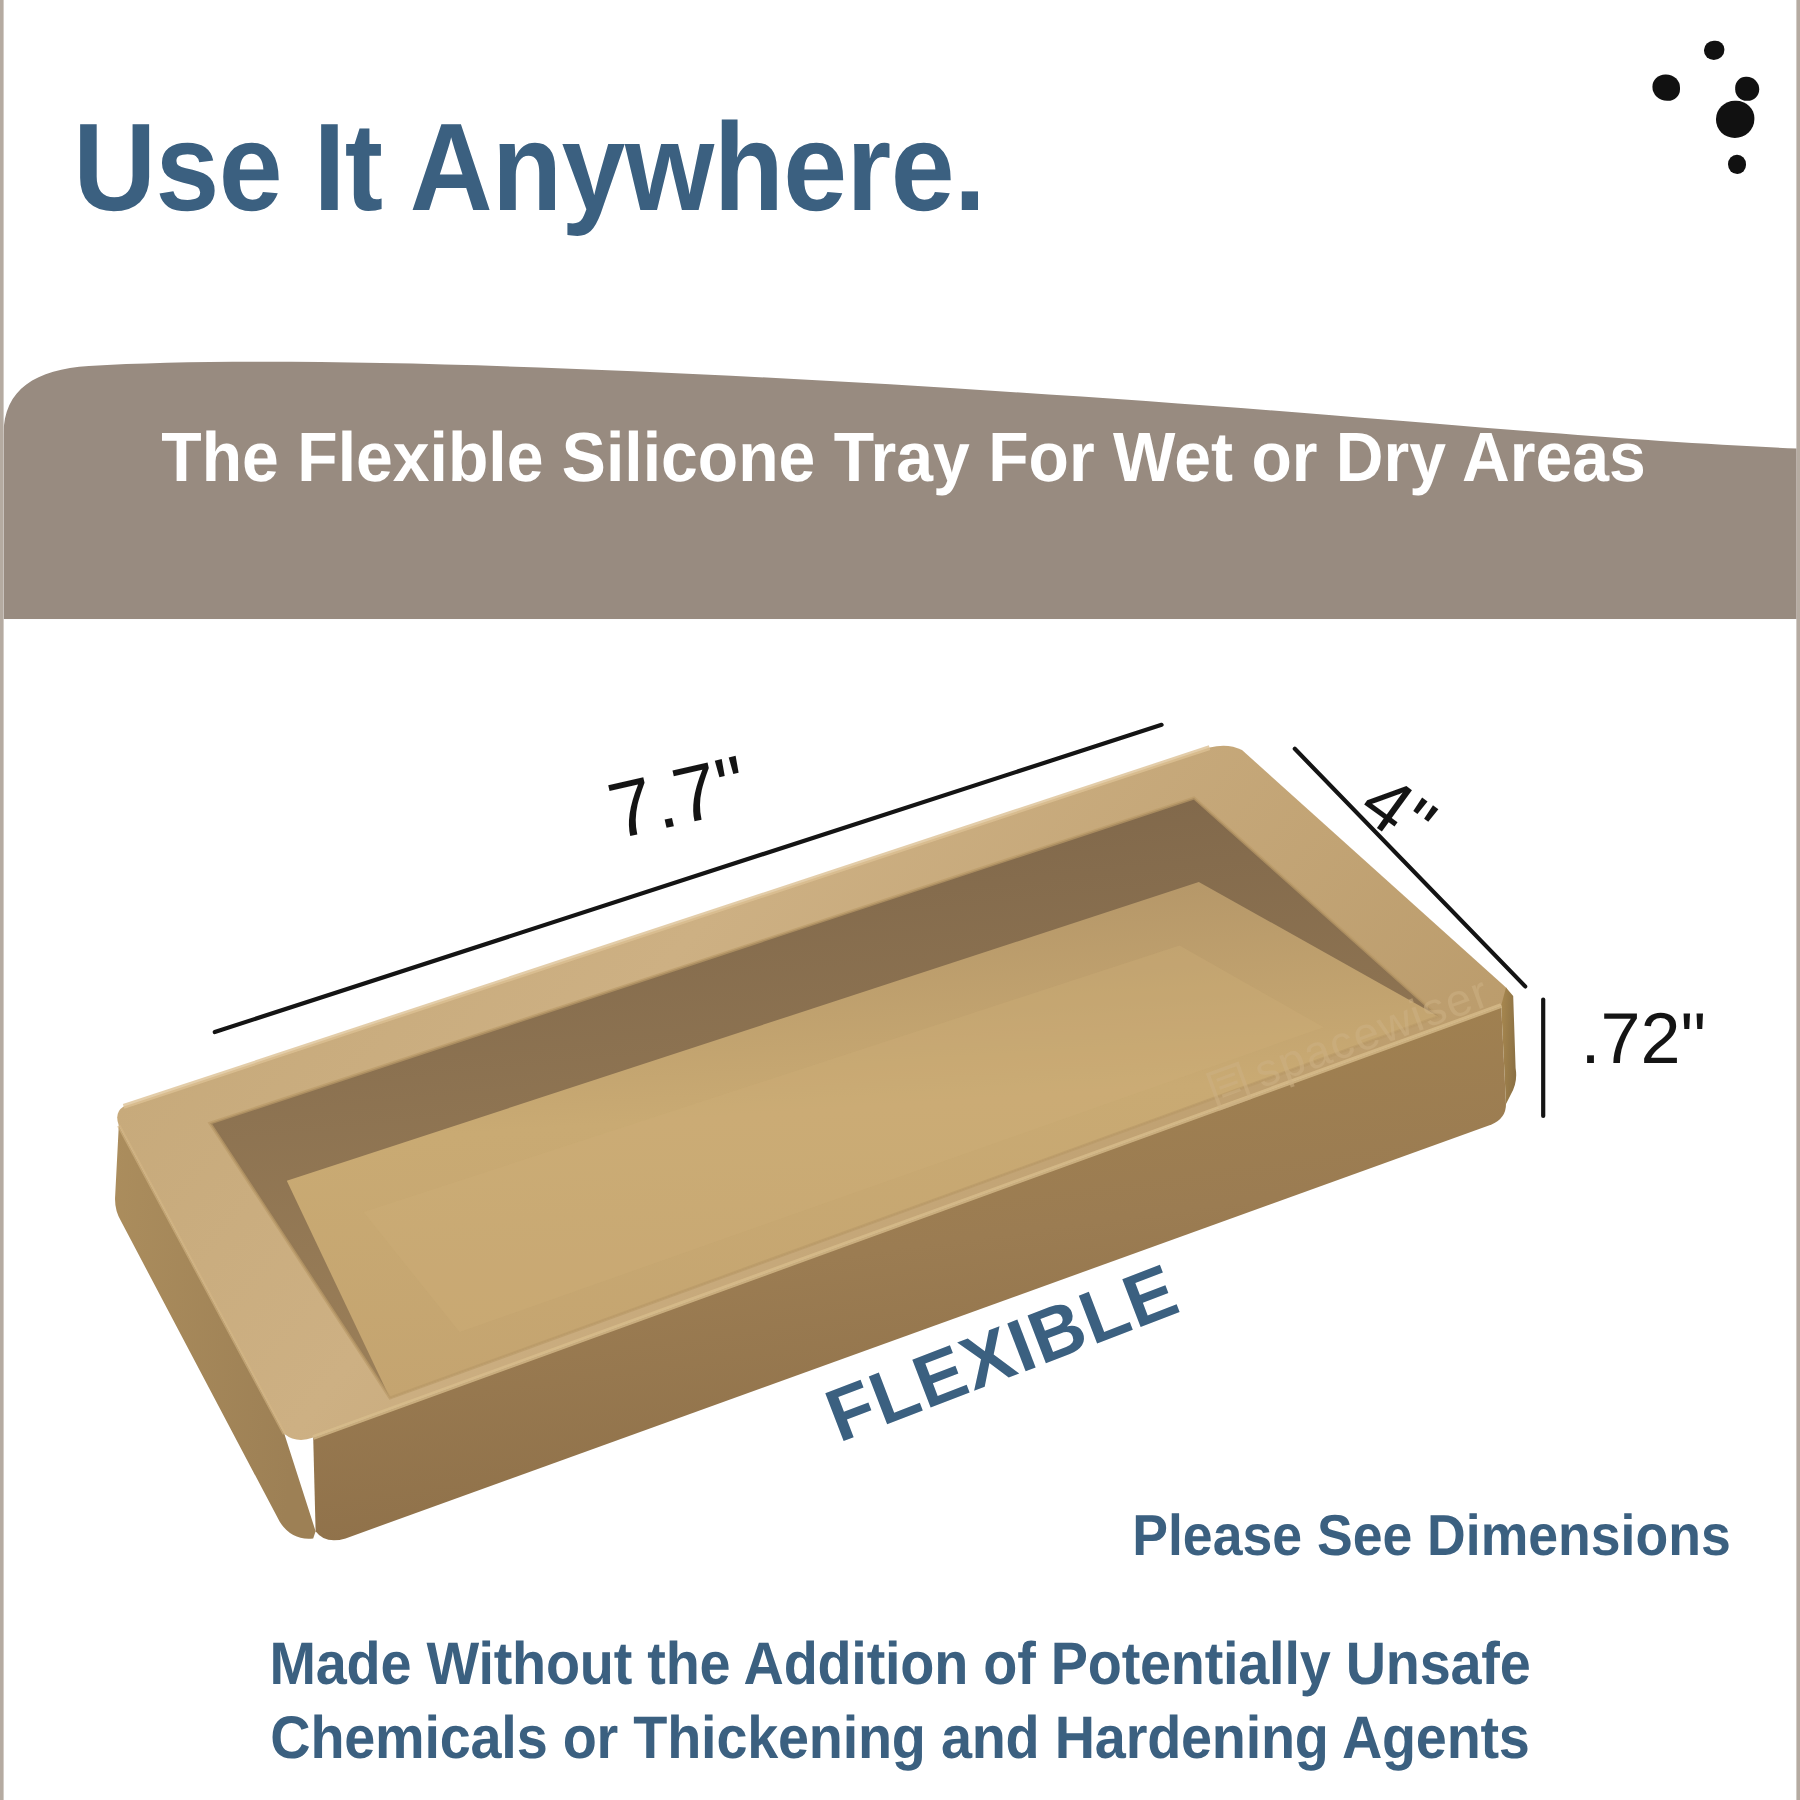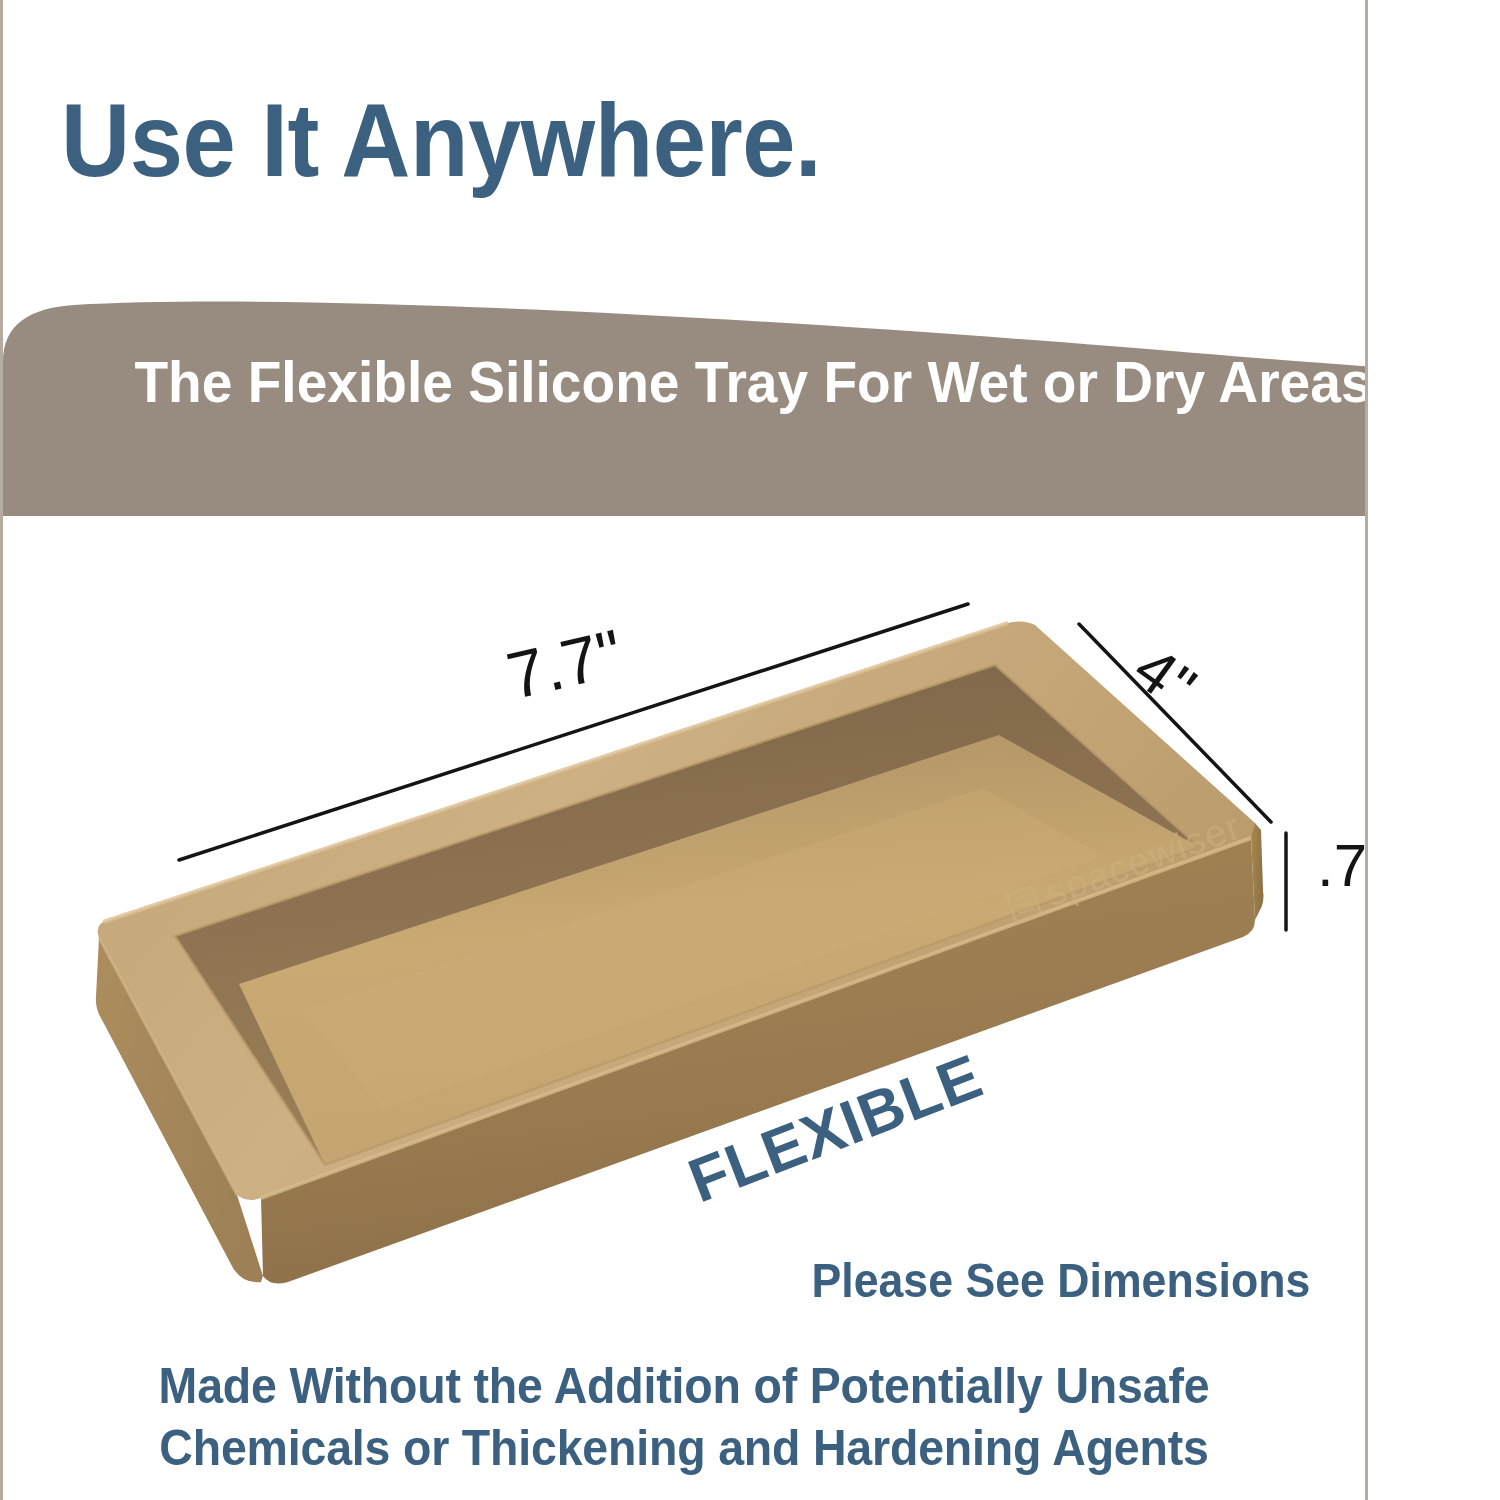--- a/index.html
+++ b/index.html
@@ -4,21 +4,21 @@
 <style>
   html,body{margin:0;padding:0;}
   body{
     width:1500px;height:1500px;
     background:#ffffff;
     font-family:"Liberation Sans", sans-serif;
     overflow:hidden;
   }
   #page{
     position:relative;
-    width:1368px;height:1500px;
+    width:1500px;height:1500px;
     background:#ffffff;
     box-sizing:border-box;
     border-left:3px solid #b5aba1;
     border-right:3px solid #b5aba1;
     overflow:hidden;
   }
 
   
   .headline{
     position:absolute;

